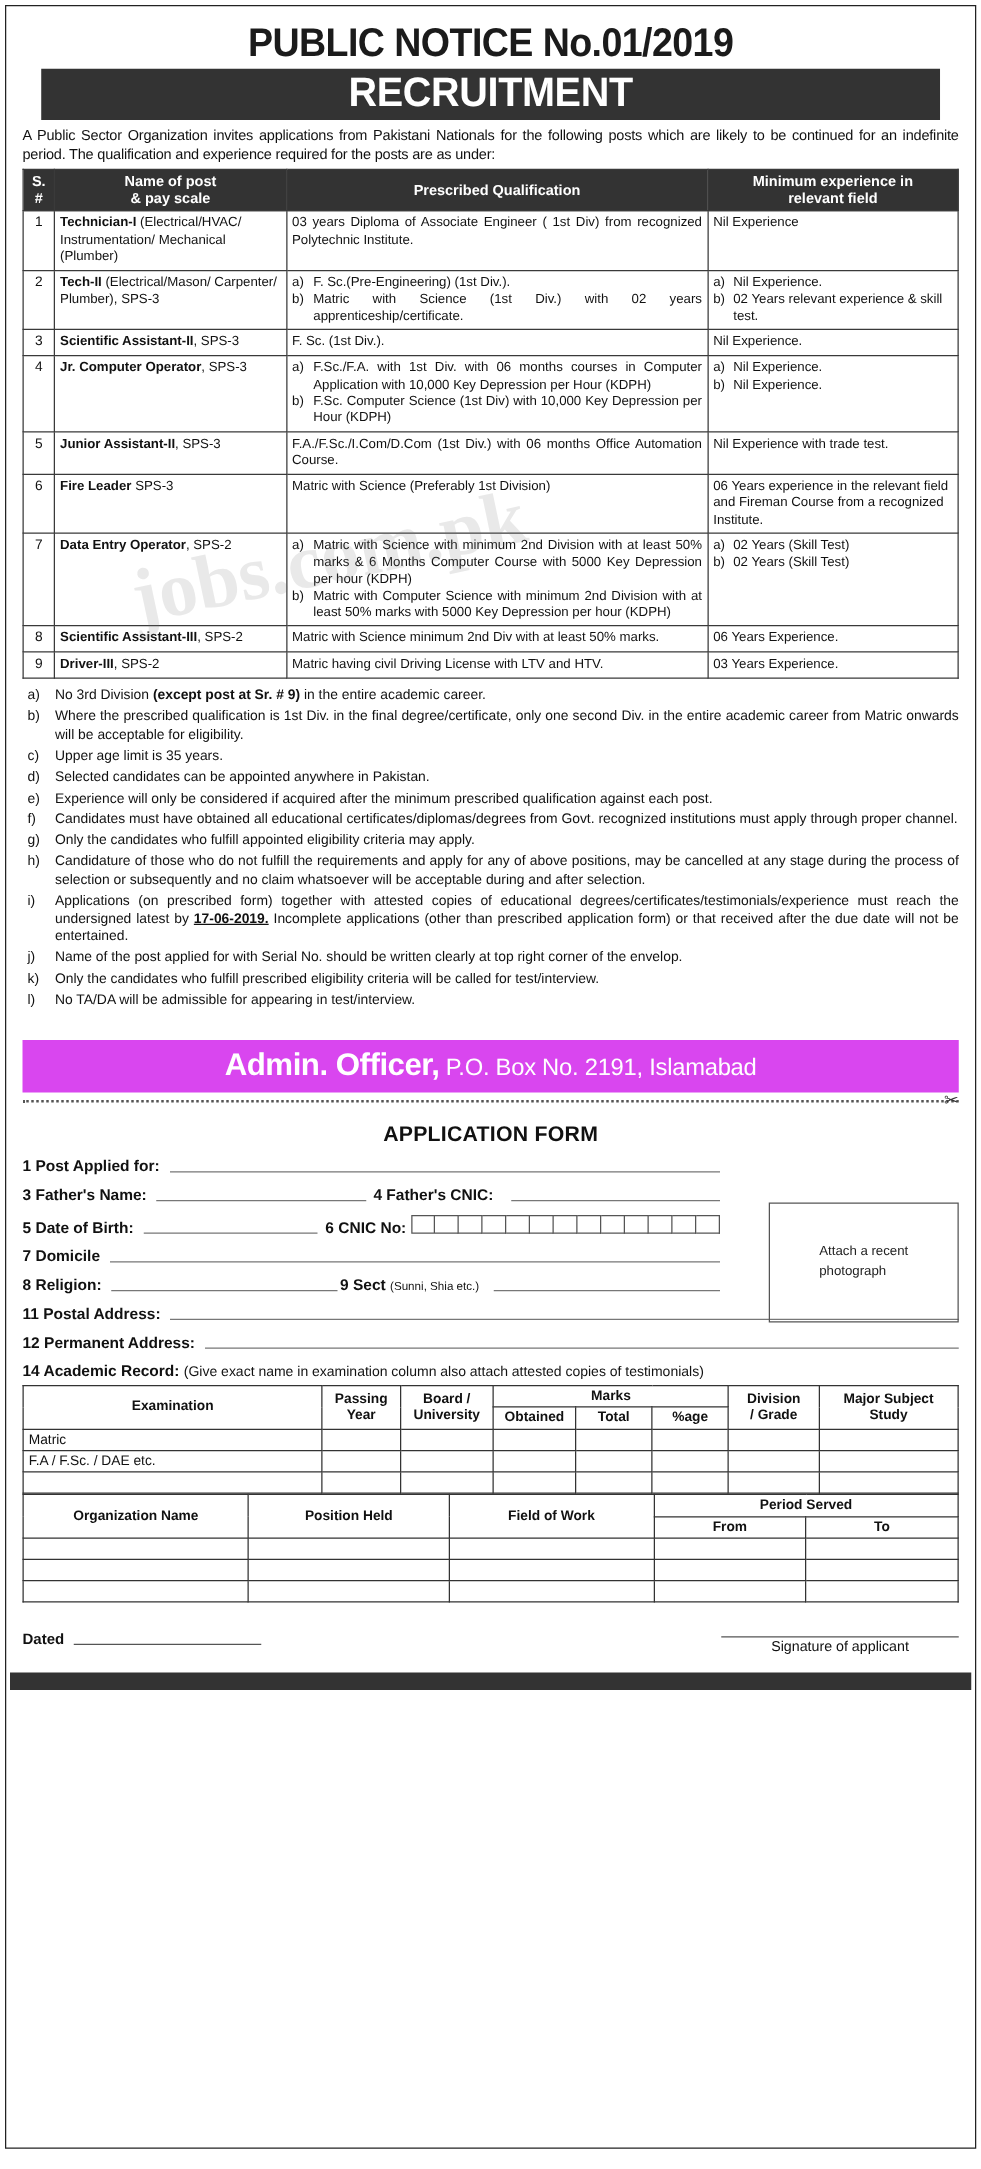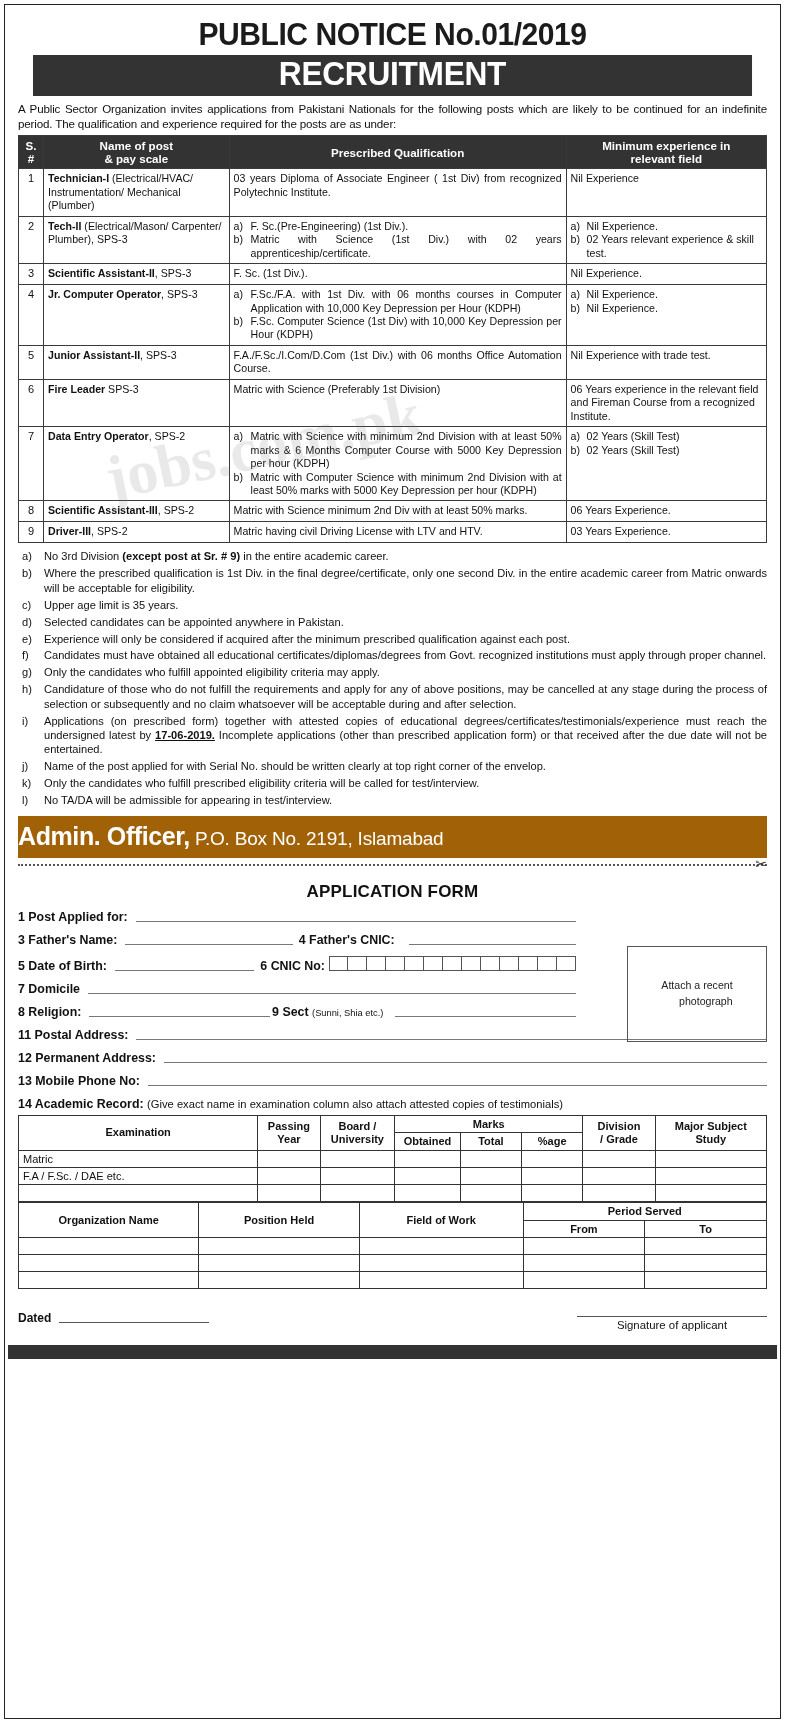--- a/index.html
+++ b/index.html
@@ -95,24 +95,25 @@
   
   ol.conds { list-style:none; margin: 6px 0 0 0; padding: 0; font-size: 11.1px; }
   ol.conds li { display:flex; gap:6px; margin-bottom: 2.5px; line-height:1.3; }
   ol.conds li .lbl { flex: 0 0 20px; padding-left: 4px; }
   ol.conds li .txt { flex: 1 1 auto; text-align: justify; }
   .u { text-decoration: underline; font-weight: bold; }
   b.strong { font-weight: bold; }
 
   
   .admin-band {
-    background: #a16207;
+    background: #d946ef;
     color: #fff;
-    margin: 8px 0 0 0;
+    margin: 24px 0 0 0;
     padding: 6px 0 7px 0;
+    text-align: center;
   }
   .admin-band .big { font-size: 25px; font-weight: bold; letter-spacing:-0.4px; }
   .admin-band .small { font-size: 19px; font-weight: normal; letter-spacing:-0.2px; }
 
   
   .cutline {
     position: relative;
     height: 16px;
     margin-top: 6px;
     border-top: 2px dotted #555;
@@ -130,24 +131,24 @@
     margin: 2px 0 8px 0;
     letter-spacing: 0.2px;
   }
   .form-area { position: relative; }
   .frow { display:flex; align-items:flex-end; margin-bottom: 9px; font-size: 12.4px; font-weight: bold; }
   .frow .lab { white-space: nowrap; }
   .rule { flex: 1 1 auto; border-bottom: 1px solid #777; height: 10px; margin: 0 0 2px 8px; }
   .photo-box {
     position: absolute;
     right: 0px; top: 36px;
-    width: 140px; height: 96px;
+    width: 152px; height: 96px;
     border: 1px solid #555;
     display:flex; align-items:center; justify-content:center;
-    text-align:right; font-size: 10.6px; font-weight: normal; line-height:1.5;
+    text-align:left; font-size: 10.6px; font-weight: normal; line-height:1.5;
     color:#222;
   }
   .narrow { max-width: 558px; }
   .cnic-boxes { display:flex; margin: 0 0 2px 2px; }
   .cnic-boxes span {
     width: 19px; height: 15px; border: 1px solid #555; border-left: none;
   }
   .cnic-boxes span:first-child { border-left: 1px solid #555; }
   .tiny { font-weight: normal; font-size: 9.3px; }
 
@@ -443,24 +444,20 @@
       <div class="frow">
         <span class="lab"><span>11</span> <span>Postal Address:</span></span>
         <span class="rule"></span>
       </div>
 
       <div class="frow">
         <span class="lab"><span>12</span> <span>Permanent Address:</span></span>
         <span class="rule"></span>
       </div>
 
-      <div class="frow">
-        <span class="lab"><span>13</span> <span>Mobile Phone No:</span></span>
-        <span class="rule"></span>
-      </div>
     </div>
 
     <div class="sec-head">
       <span>14</span>
       <span>Academic Record:</span>
       <span class="note">(Give exact name in examination column also attach attested copies of testimonials)</span>
     </div>
 
     <table class="grid">
       <colgroup>

